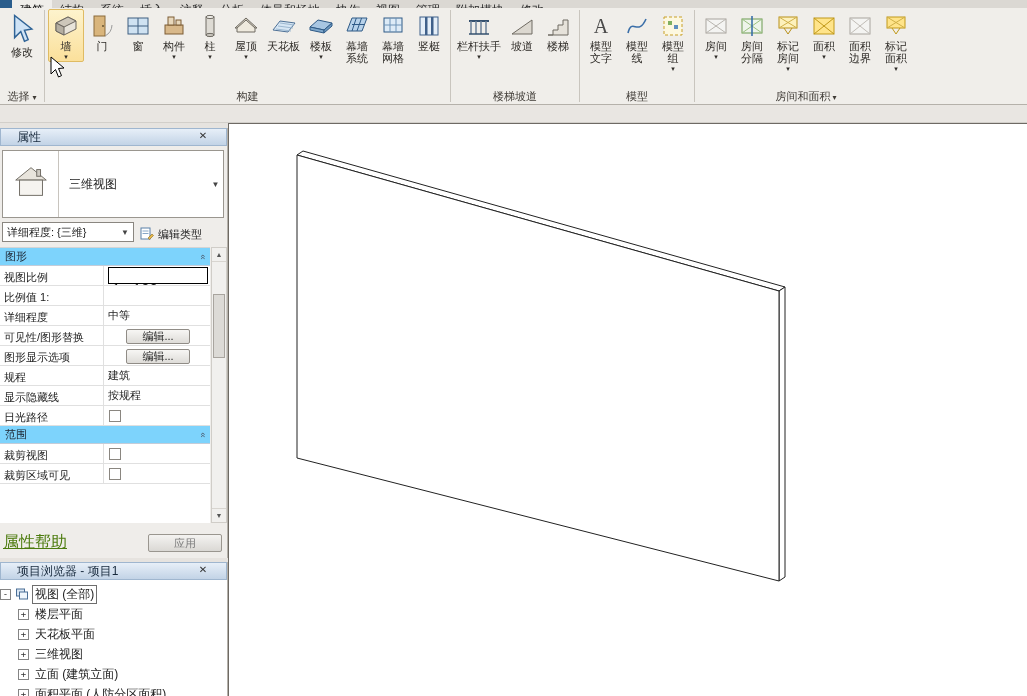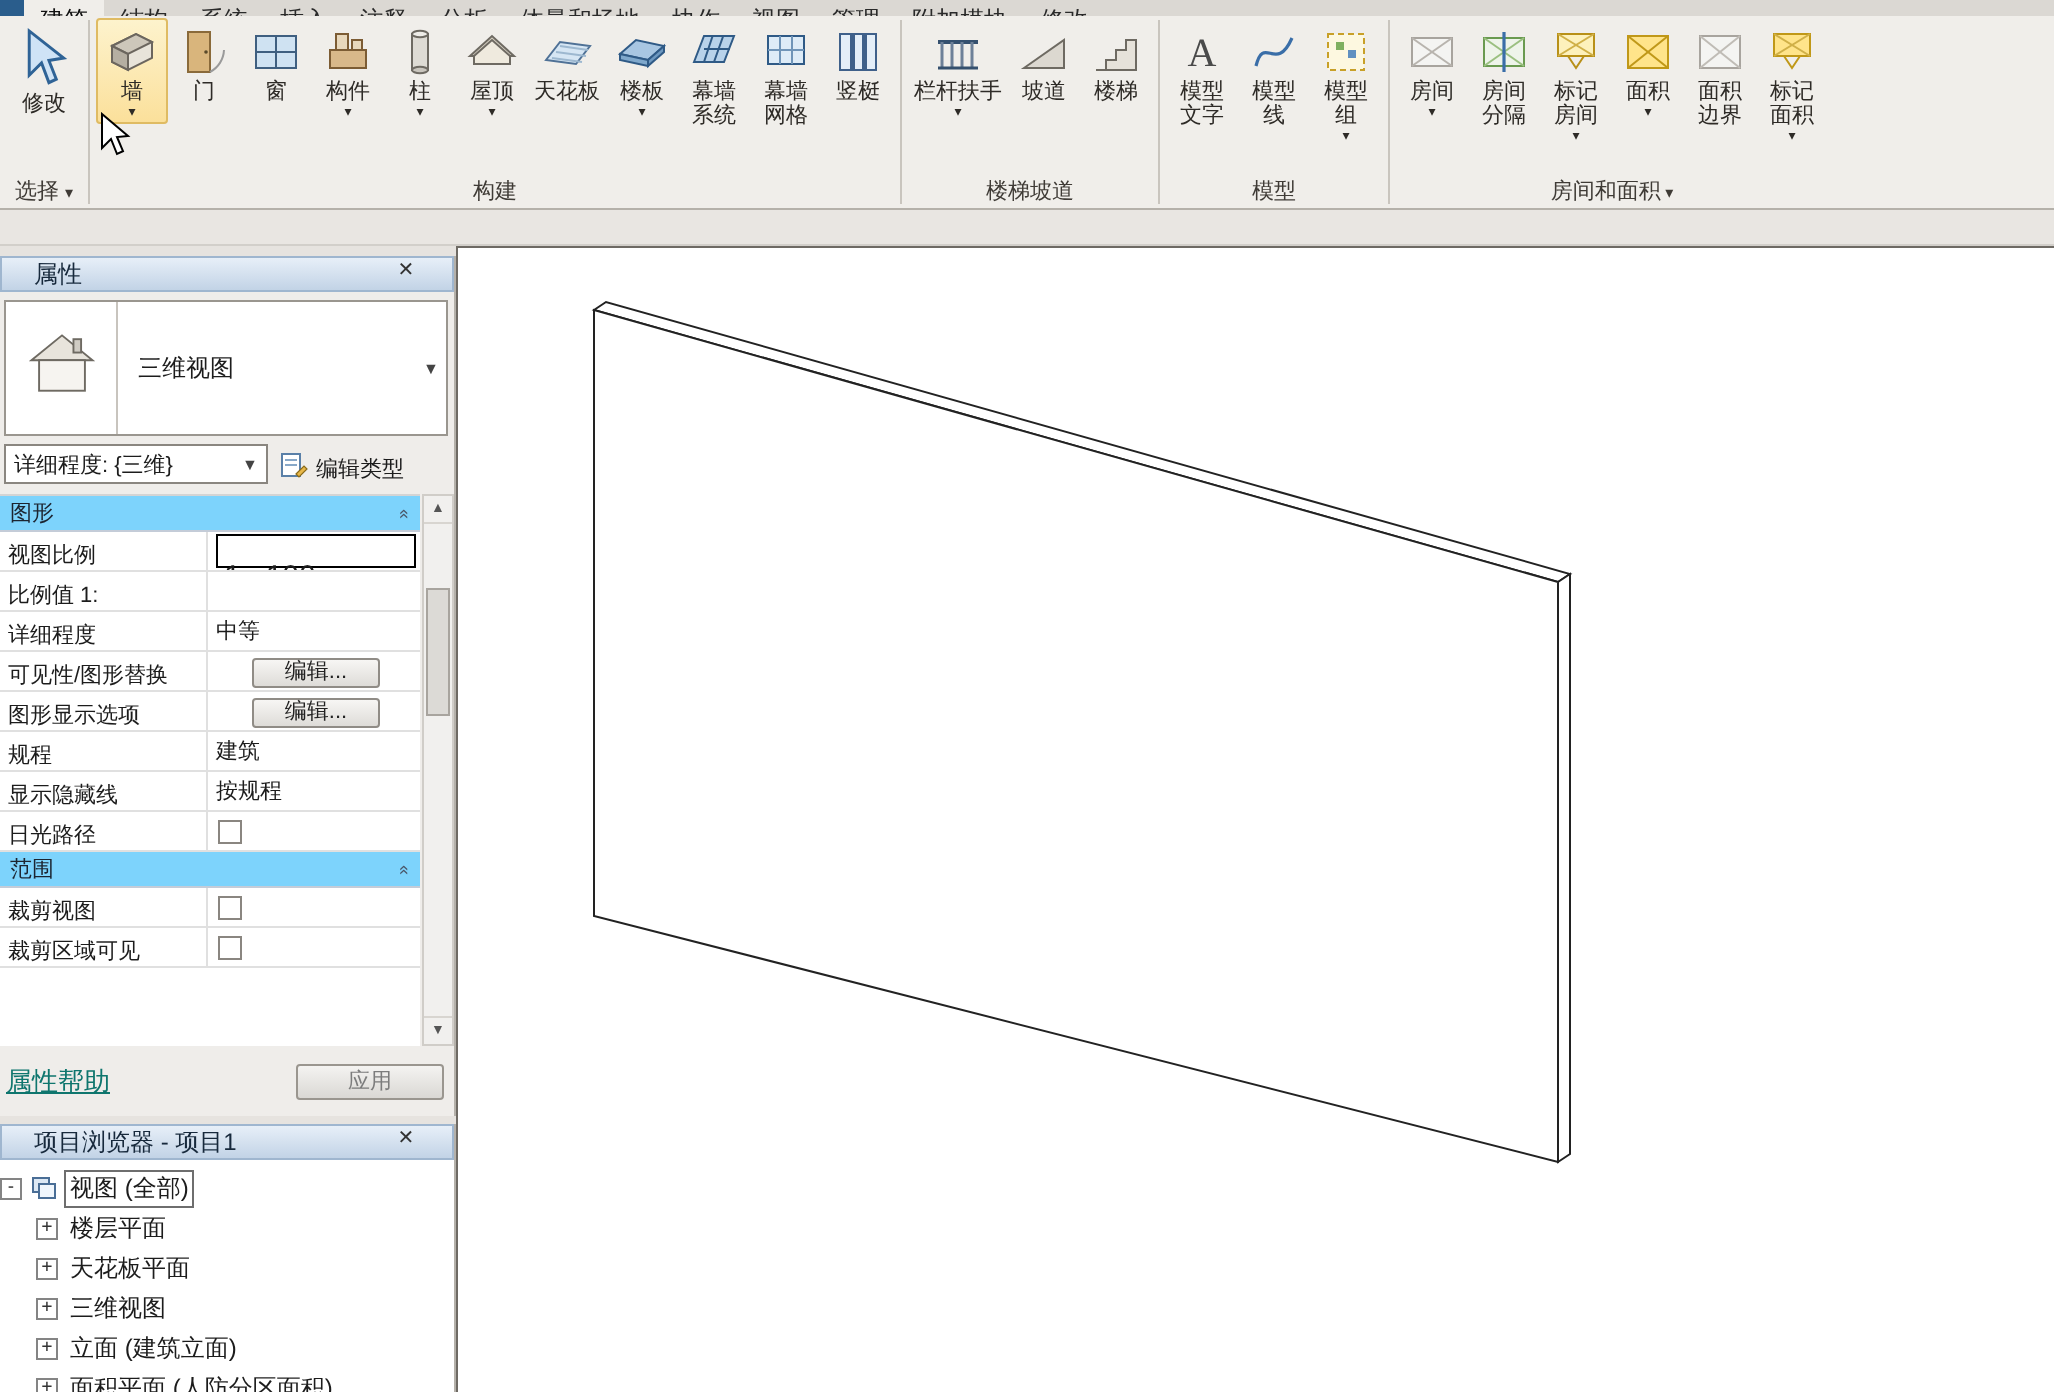--- a/index.html
+++ b/index.html
@@ -74,21 +74,21 @@
              background:linear-gradient(#f7f6f4,#dedcd8); font-size:11px; line-height:13px; text-align:center; color:#222; }
   .cb { width:12px; height:12px; border:1px solid #8a8680; background:#fff; margin-left:1px; flex:none; }
 
   .vscroll { position:absolute; right:0; top:0; width:16px; bottom:0; background:#f1f0ee; border:1px solid #d0cdc8; }
   .sarrow { position:absolute; left:0; width:100%; height:14px; text-align:center; font-size:7px; color:#555; line-height:14px; }
   .sarrow.up { top:0; border-bottom:1px solid #d8d5d0; }
   .sarrow.down { bottom:0; border-top:1px solid #d8d5d0; }
   .sthumb { position:absolute; left:1px; right:1px; top:46px; height:64px; background:#dcdad6; border:1px solid #a8a49e; }
 
   .pbottom { display:flex; align-items:center; justify-content:space-between; padding:9px 5px 0 3px; }
-  .plink { font-size:13px; color:#0f766e; text-decoration:underline;text-align:right; }
+  .plink { font-size:16px; color:#4d7c0f; text-decoration:underline;text-align:right; }
   .applybtn { width:74px; height:18px; border:1px solid #9a968f; border-radius:2px;
               background:linear-gradient(#f4f3f1,#dad8d4); font-size:11px; color:#7c7c7c; text-align:center; line-height:16px; }
 
   .tree { position:absolute; left:0; top:18px; right:0; bottom:0; background:#fff; overflow:hidden; padding-top:4px; font-size:12px; color:#1c1c1c; }
   .trow { height:20px; display:flex; align-items:center; white-space:nowrap; }
   .texp { width:11px; height:11px; border:1px solid #848484; background:#fff; font-size:9px; line-height:9px; text-align:center;
           color:#333; margin:0 4px 0 0; flex:none; font-family:"DejaVu Sans Mono",monospace; }
   .ticon { width:14px; height:14px; margin-right:3px; flex:none; }
   .ticon svg { width:14px; height:14px; display:block; }
   .tlabel { padding:0 2px; }

